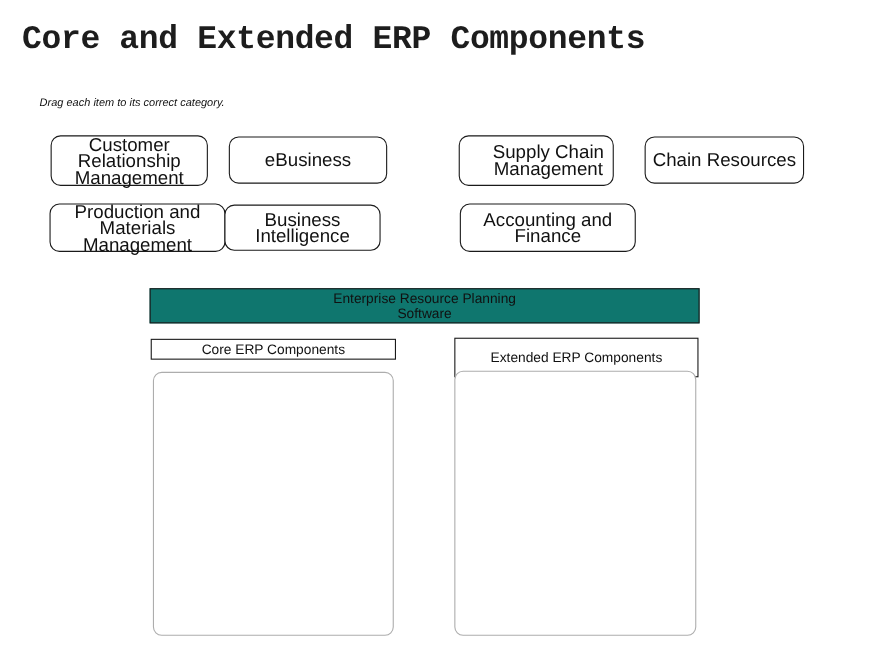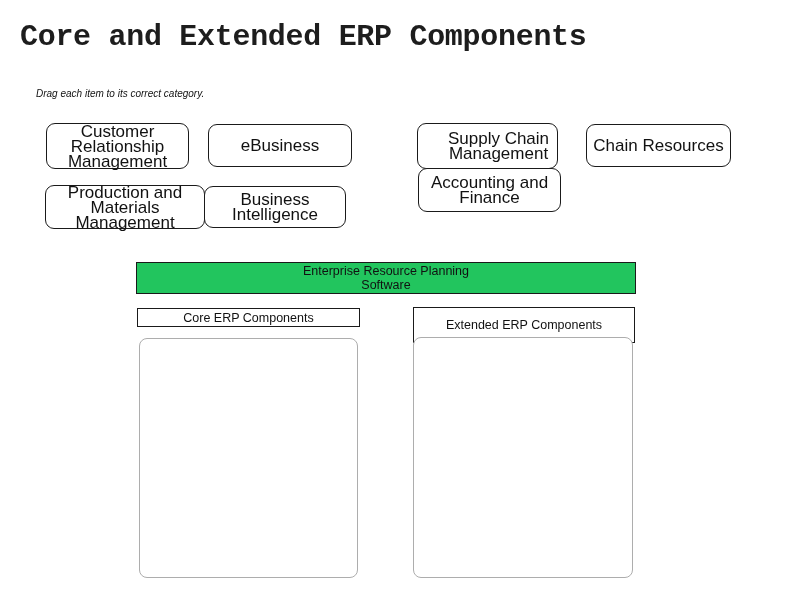--- a/index.html
+++ b/index.html
@@ -60,32 +60,32 @@
   .drag-item span { display: block; }
 
   
   .item-crm  { left: 46px;  top: 123px; width: 143px; height: 46px; }
   .item-ebiz { left: 208px; top: 124px; width: 144px; height: 43px; }
   .item-scm  { left: 417px; top: 123px; width: 141px; height: 46px; padding-left: 28px; }
   .item-hr   { left: 586px; top: 124px; width: 145px; height: 43px; }
   
   .item-pmm  { left: 45px;  top: 185px; width: 160px; height: 44px; }
   .item-bi   { left: 204px; top: 186px; width: 142px; height: 42px; }
-  .item-af   { left: 418px; top: 168px; width: 143px; height: 44px; }
+  .item-af   { left: 418px; top: 185px; width: 160px; height: 44px; }
 
   
   .erp-banner {
     position: absolute;
     left: 136px;
     top: 262px;
     width: 500px;
     height: 32px;
     box-sizing: border-box;
     border: 1.5px solid #1a1a1a;
-    background: #22c55e;
+    background: #0f766e;
     display: flex;
     align-items: center;
     justify-content: center;
     text-align: center;
     font-size: 12.5px;
     line-height: 14.5px;
     color: #111111;
   }
 
   

